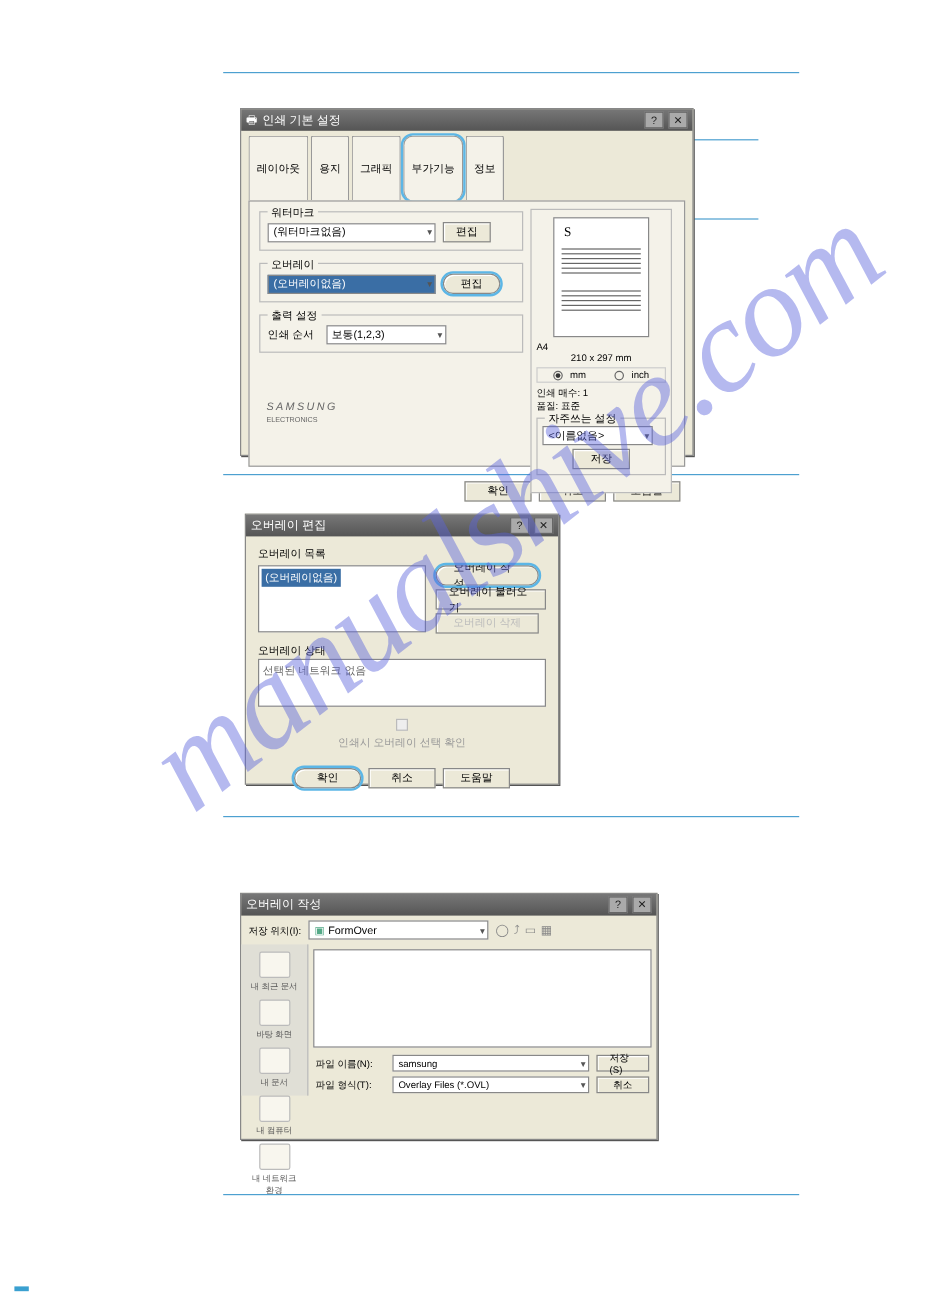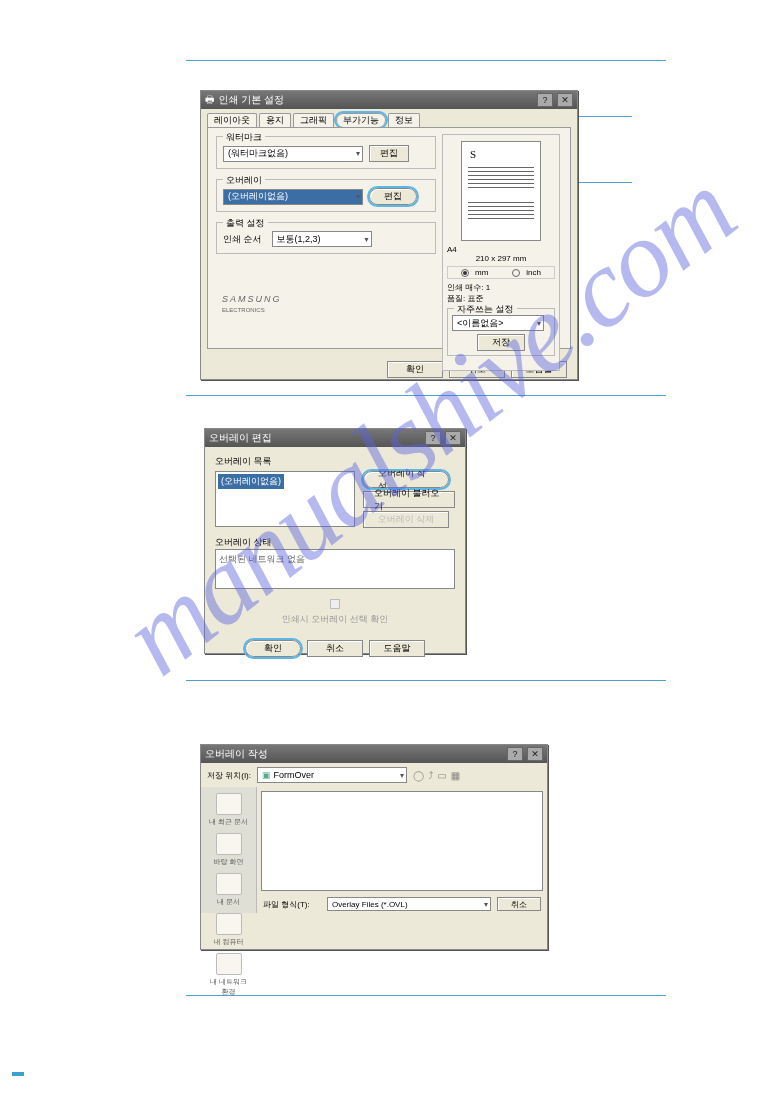--- a/index.html
+++ b/index.html
@@ -69,21 +69,21 @@
     width: 16px; height: 14px;
     background: #aaa; border: 1px solid #666;
     display: flex; align-items: center; justify-content: center;
     font-size: 9px; color: #222;
   }
   .tabs { display: flex; gap: 2px; padding: 4px 6px 0; }
   .tab {
     background: #f4f2e9;
     border: 1px solid #999;
     border-bottom: none;
-    padding: 0 6px;
+    padding: 20px 6px;
     font-size: 9px;
     border-radius: 2px 2px 0 0;
   }
   .tab.hl { outline: 2px solid #5cb6e6; border-radius: 8px; }
   .panel {
     background: #f4f2e9;
     border: 1px solid #999;
     margin: 0 6px 6px;
     padding: 8px;
     position: relative;
@@ -365,20 +365,25 @@
     <div class="places">
       <div class="place"><div class="ico"></div><span>내 최근 문서</span></div>
       <div class="place"><div class="ico"></div><span>바탕 화면</span></div>
       <div class="place"><div class="ico"></div><span>내 문서</span></div>
       <div class="place"><div class="ico"></div><span>내 컴퓨터</span></div>
       <div class="place"><div class="ico"></div><span>내 네트워크 환경</span></div>
     </div>
     <div style="flex:1;display:flex;flex-direction:column;">
       <div class="filearea" style="flex:1"></div>
       <div class="formrow">
+        <label>파일 이름(N):</label>
+        <span class="select">samsung</span>
+        <span class="btn" style="width:44px;height:14px;font-size:8px">저장(S)</span>
+      </div>
+      <div class="formrow">
         <label>파일 형식(T):</label>
         <span class="select">Overlay Files (*.OVL)</span>
         <span class="btn" style="width:44px;height:14px;font-size:8px">취소</span>
       </div>
     </div>
   </div>
 </div>
 
 <div class="page-num"> </div>
 

